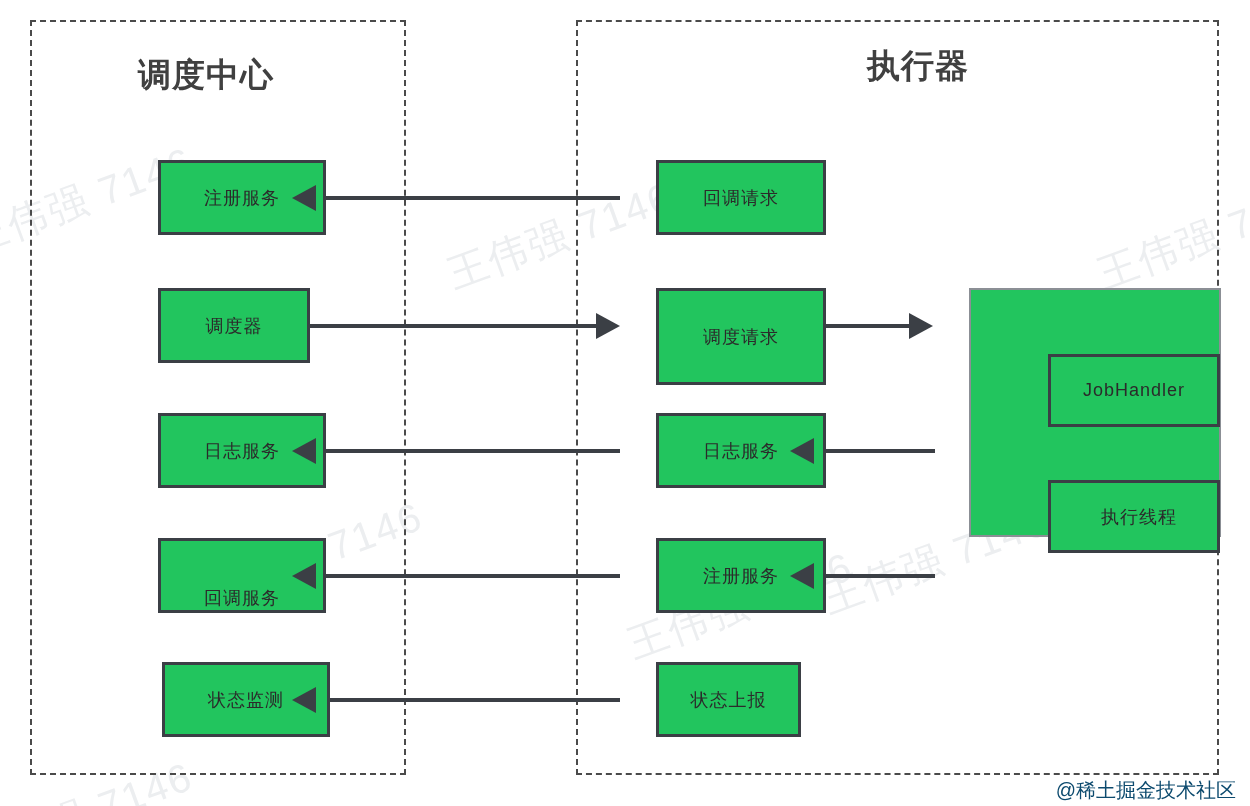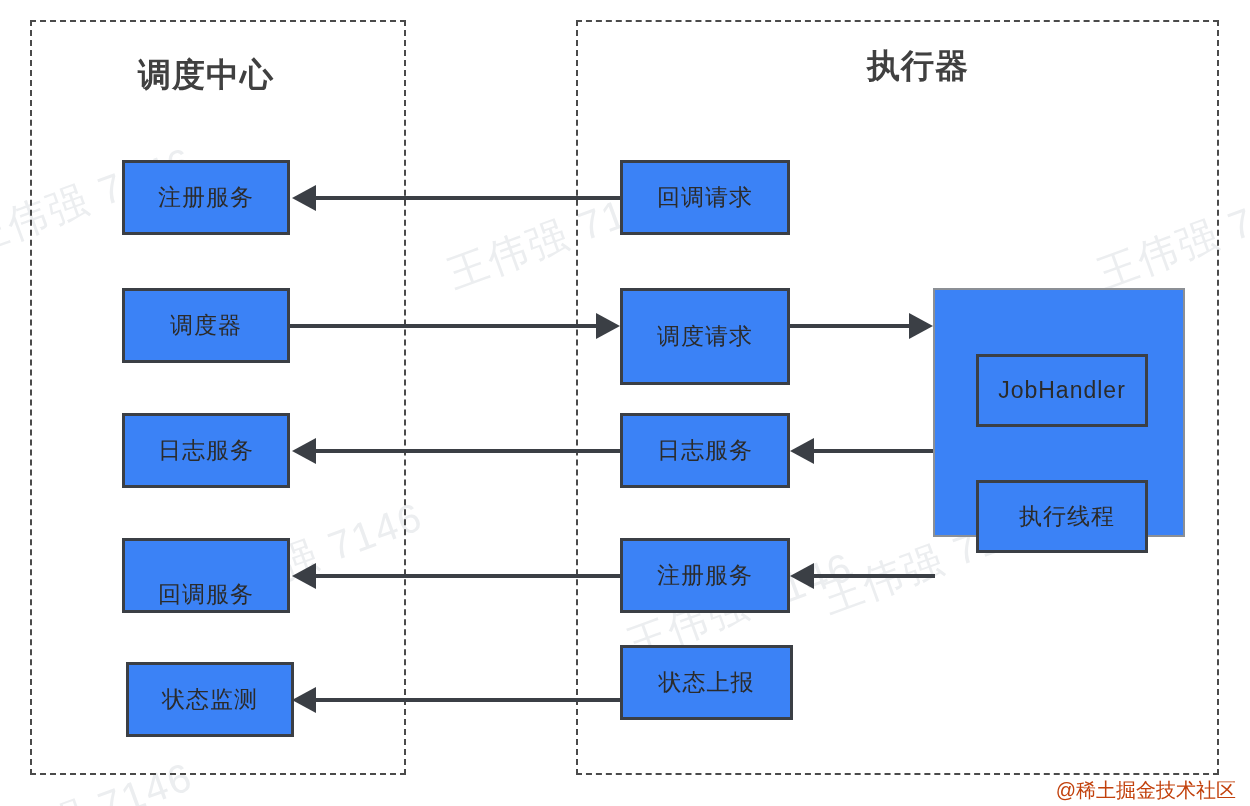--- a/index.html
+++ b/index.html
@@ -33,21 +33,21 @@
     font-family: "Liberation Sans", "DejaVu Sans", sans-serif;
     white-space: nowrap;
     transform: rotate(-20deg);
     transform-origin: left top;
     letter-spacing: 2px;
   }
   .wm-corner {
     position: absolute;
     right: 14px;
     bottom: 2px;
-    color: #c2410c;
+    color: #0c4a6e;
     font-size: 20px;
     white-space: nowrap;
     font-family: "Liberation Sans", "DejaVu Sans", sans-serif;
   }
 
   
   .zone {
     position: absolute;
     border: 2px dashed #4a4a4a;
     box-sizing: border-box;
@@ -62,28 +62,29 @@
     white-space: nowrap;
     z-index: 3;
     letter-spacing: 1px;
   }
 
   
   .node {
     position: absolute;
     border: 3px solid #3b3f45;
     box-sizing: border-box;
-    background: #3b82f6;
+    background: #22c55e;
     display: flex;
     align-items: center;
     justify-content: center;
-    font-size: 23px;
+    font-size: 18px;
     color: #2b2b2b;
     z-index: 4;
     letter-spacing: 1px;
+    margin-left: 36px;
   }
   .node.executor-shell {
     border: 2px solid #8b8f95;
     display: block;
     z-index: 3;
   }
 
   
   .edge {
     position: absolute;
@@ -151,21 +152,21 @@
   <div class="edge" style="left:314px; top:574px; width:306px;"></div>
   <div class="arrowhead left" style="left:292px; top:563px;"></div>
 
   <div class="edge" style="left:314px; top:698px; width:306px;"></div>
   <div class="arrowhead left" style="left:292px; top:687px;"></div>
 
   <div class="node" style="left:122px; top:160px; width:168px; height:75px;">
     <span>注册服务</span>
   </div>
 
-  <div class="node" style="left:122px; top:288px; width:168px; height:75px;">
+  <div class="node" style="left:122px; top:288px; width:152px; height:75px;">
     <span>调度器</span>
   </div>
 
   <div class="node" style="left:122px; top:413px; width:168px; height:75px;">
     <span>日志服务</span>
   </div>
 
   <div class="node" style="left:122px; top:538px; width:168px; height:75px;align-items:flex-end;">
     <span>回调服务</span>
   </div>
@@ -183,21 +184,21 @@
   </div>
 
   <div class="node" style="left:620px; top:413px; width:170px; height:75px;">
     <span>日志服务</span>
   </div>
 
   <div class="node" style="left:620px; top:538px; width:170px; height:75px;">
     <span>注册服务</span>
   </div>
 
-  <div class="node" style="left:620px; top:645px; width:173px; height:75px;">
+  <div class="node" style="left:620px; top:662px; width:145px; height:75px;">
     <span>状态上报</span>
   </div>
 
   <div class="node executor-shell" style="left:933px; top:288px; width:252px; height:249px;">
 
     <div class="node" style="left:41px; top:64px; width:172px; height:73px;">
       <span>JobHandler</span>
     </div>
 
     <div class="node" style="left:41px; top:190px; width:172px; height:73px;padding-left:10px;">

